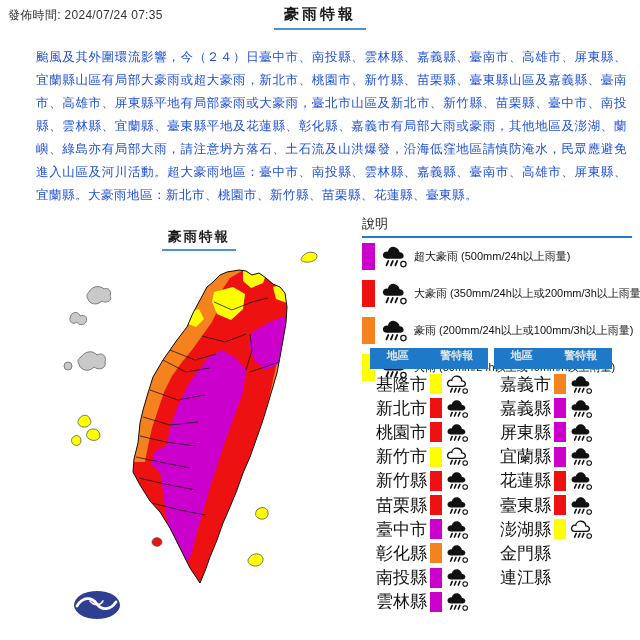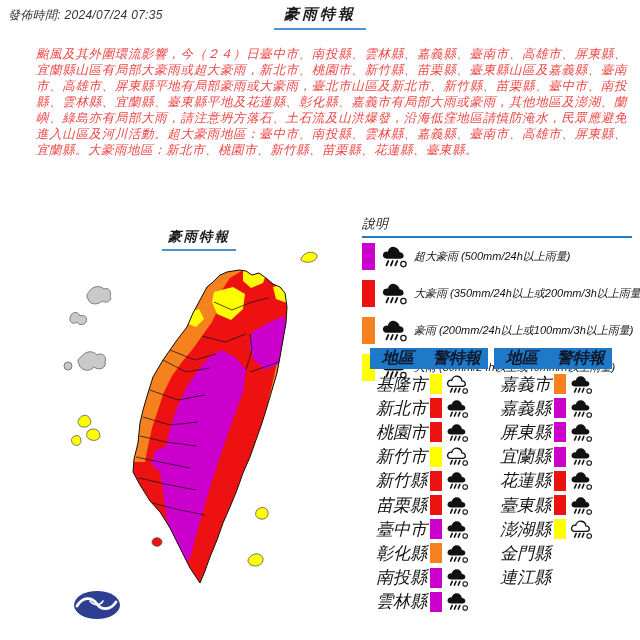--- a/index.html
+++ b/index.html
@@ -1,38 +1,38 @@
 <!DOCTYPE html>
 <html><head>
 <meta charset="utf-8">
 <style>
   html,body{margin:0;padding:0;background:#fff;}
   .page{position:relative;width:640px;height:640px;background:#fff;overflow:hidden;
-        font-family:"Liberation Sans","DejaVu Sans",sans-serif;color:#1a1a1a;font-style:italic;}
+        font-family:"Liberation Sans","DejaVu Sans",sans-serif;color:#1a1a1a;}
   .publish-time{position:absolute;left:8px;top:7px;font-size:12px;color:#333;letter-spacing:.3px;}
   .title-wrap{position:absolute;left:0;right:0;top:5px;text-align:center;}
   .page-title{display:inline-block;font-size:15px;font-weight:bold;letter-spacing:3px;
               padding:0 10px 4px 10px;border-bottom:2px solid #4c92d6;}
-  .bulletin{position:absolute;left:36px;top:46px;width:591px;font-size:12.5px;line-height:16px;
-            letter-spacing:.5px;text-align:justify;color:#ef4444;}
+  .bulletin{position:absolute;left:36px;top:46px;width:591px;font-size:12.5px;line-height:23px;
+            letter-spacing:.5px;text-align:justify;color:#1d4ed8;}
   .map-section{position:absolute;left:0;top:210px;width:360px;height:430px;}
   .map-title{position:absolute;left:162px;top:18px;font-size:13.5px;font-weight:bold;letter-spacing:2px;
              padding:0 6px 3px 6px;border-bottom:2px solid #4c92d6;z-index:2;}
   .map-svg{position:absolute;left:0;top:0;}
   .legend{position:absolute;left:362px;top:215px;width:274px;}
   .legend-title{font-size:13px;color:#222;}
   .legend-rule{border-top:2.5px solid #1e79c8;margin-top:3px;width:270px;}
   .legend-row{display:flex;align-items:center;height:37px;}
   .legend-bar{width:13px;height:27px;flex:0 0 13px;}
   .legend-icon{margin-left:5px;flex:0 0 30px;}
   .legend-label{margin-left:4px;font-size:11px;color:#111;white-space:nowrap;}
   .wtable{position:absolute;top:348px;width:118px;}
   #table-0{left:370px;} #table-1{left:494px;}
-  .thead{display:flex;background:#1e79c8;color:#0f172a;height:21px;
-         font-size:16px;font-weight:bold;}
+  .thead{display:flex;background:#1e79c8;color:#e5e5e5;height:21px;
+         font-size:11px;font-weight:bold;}
   .th1{flex:0 0 47%;text-align:center;} .th2{flex:1;text-align:center;}
   .tbody{margin-top:3px;}
   .trow{display:flex;align-items:center;height:24.2px;}
   .trow .region{width:52px;padding-left:6px;font-size:17px;color:#111;white-space:nowrap;}
   .trow .bar{width:12px;height:20px;margin-left:2px;}
   .trow .bar.none{visibility:hidden;}
   .wicon{margin-left:3px;display:flex;align-items:center;}
   .icn{width:25px;height:23px;display:block;}
   .legend-icon .icn{width:29px;height:27px;}
 </style>

